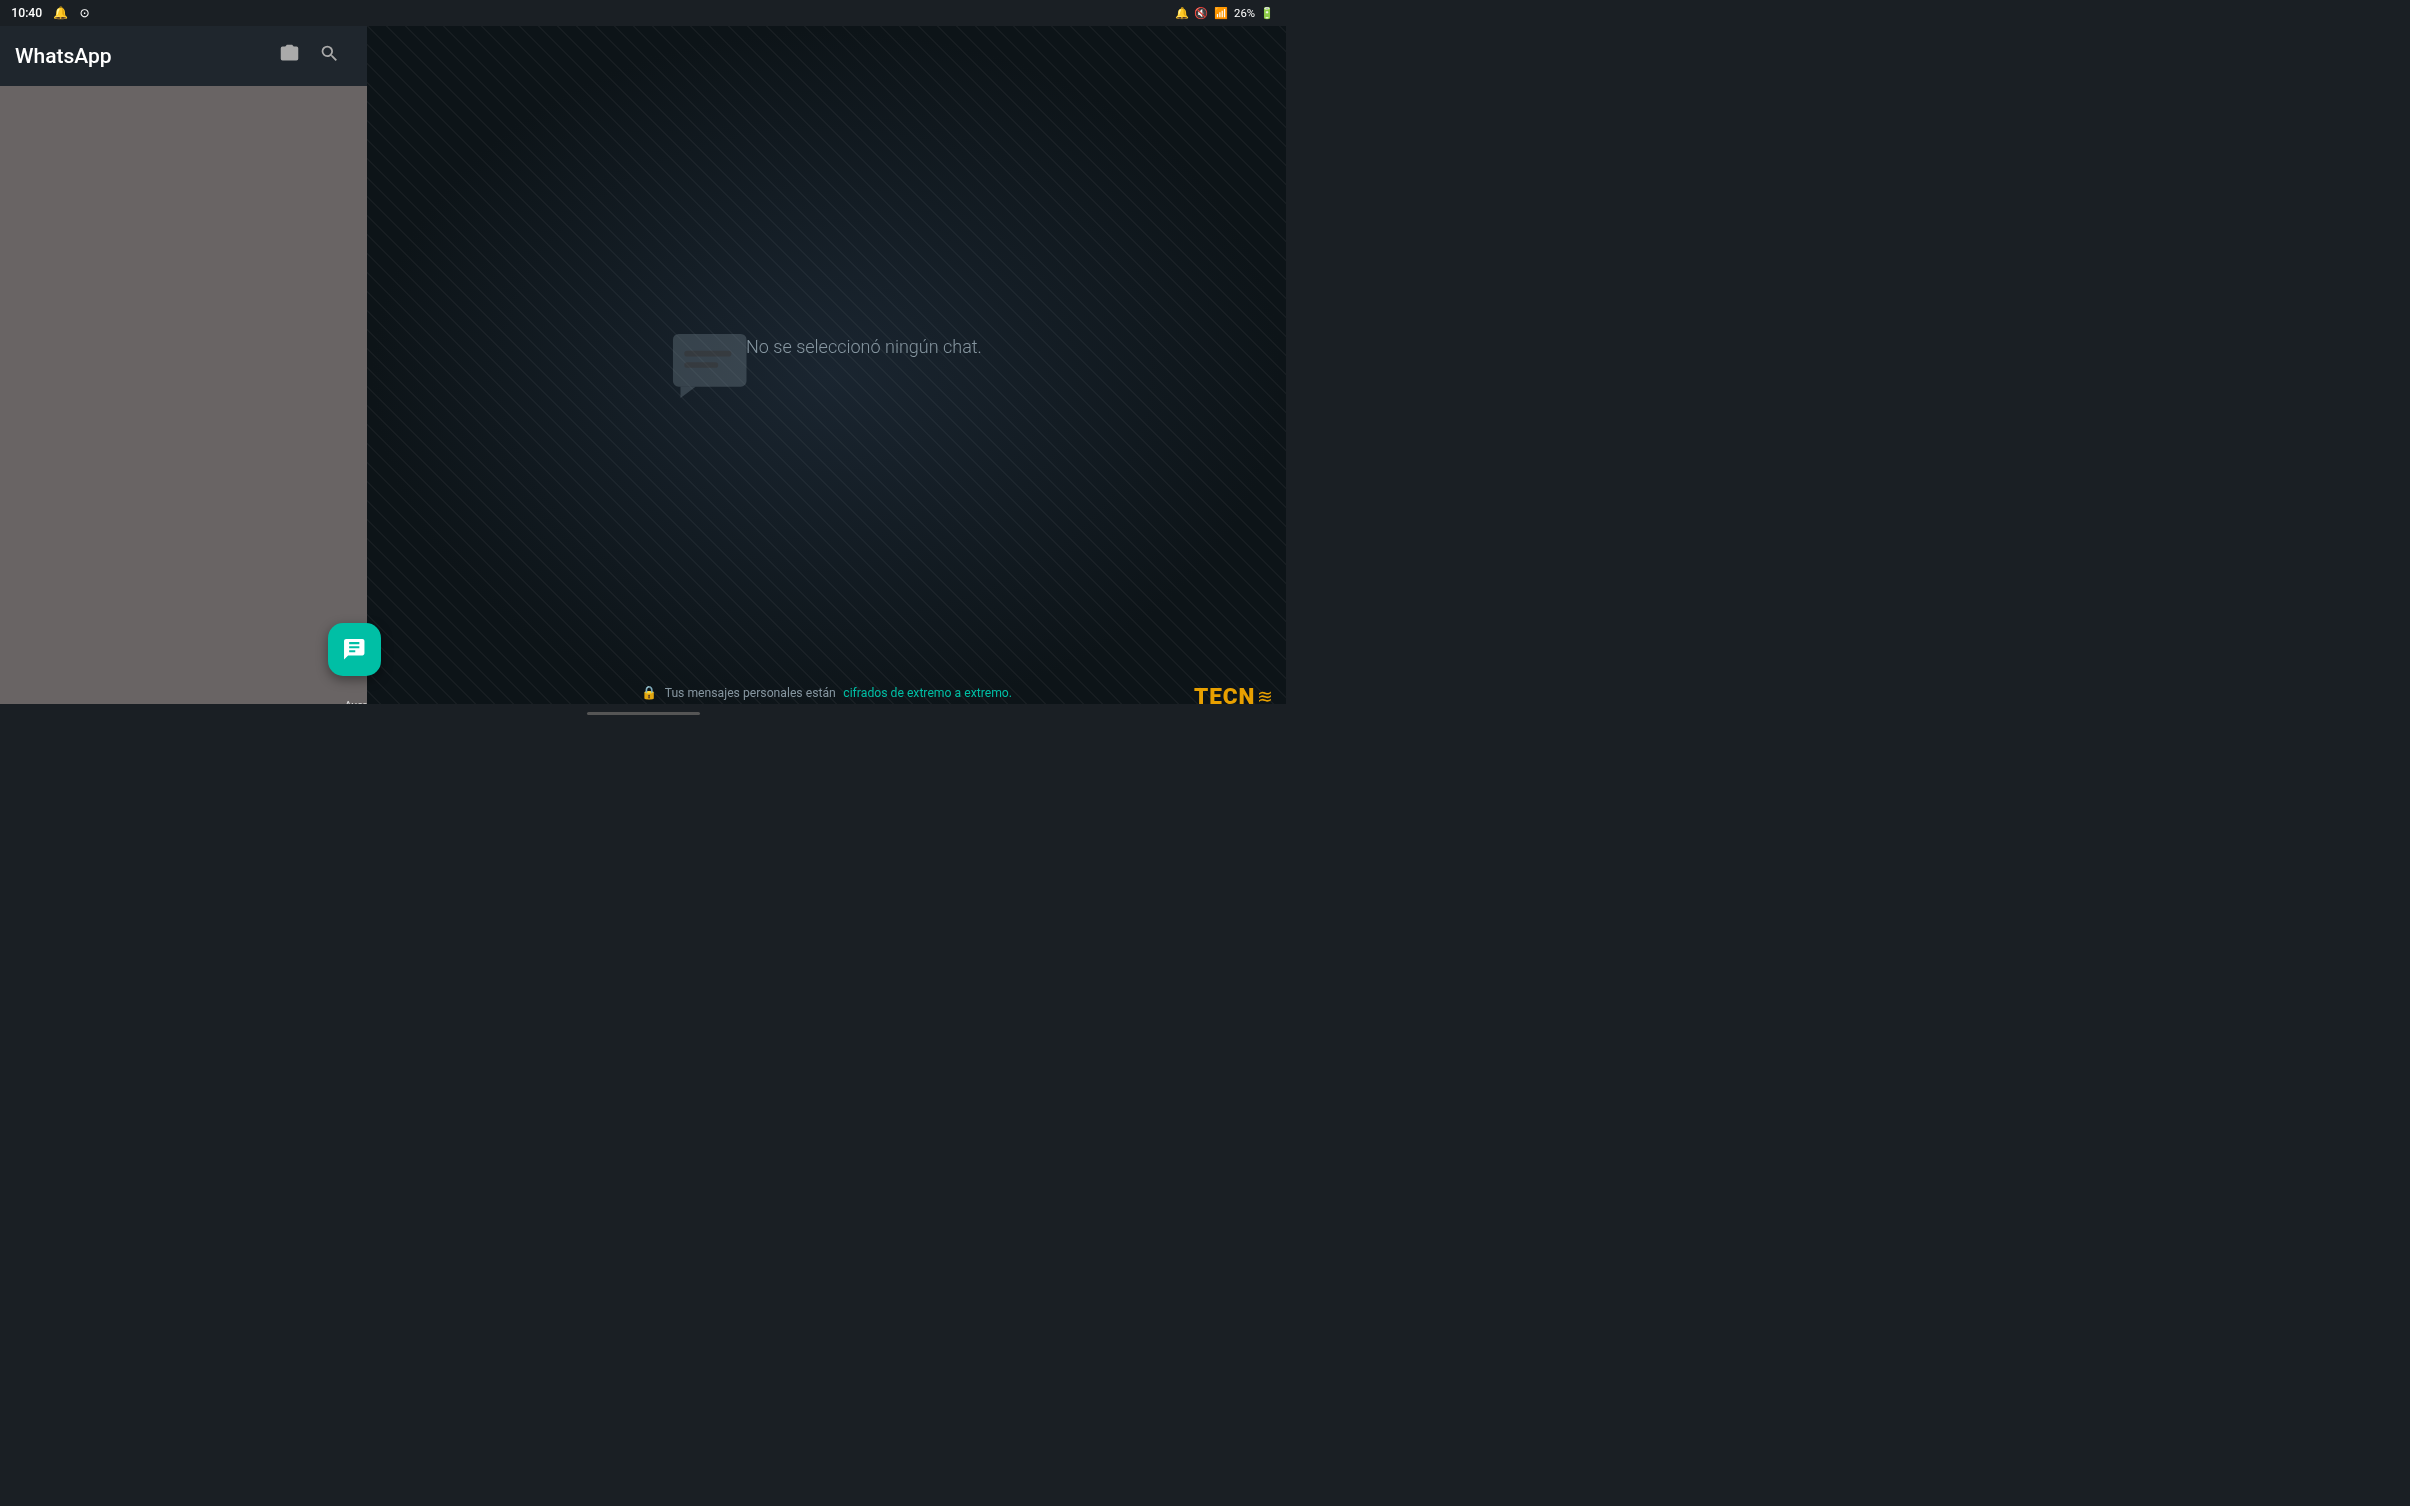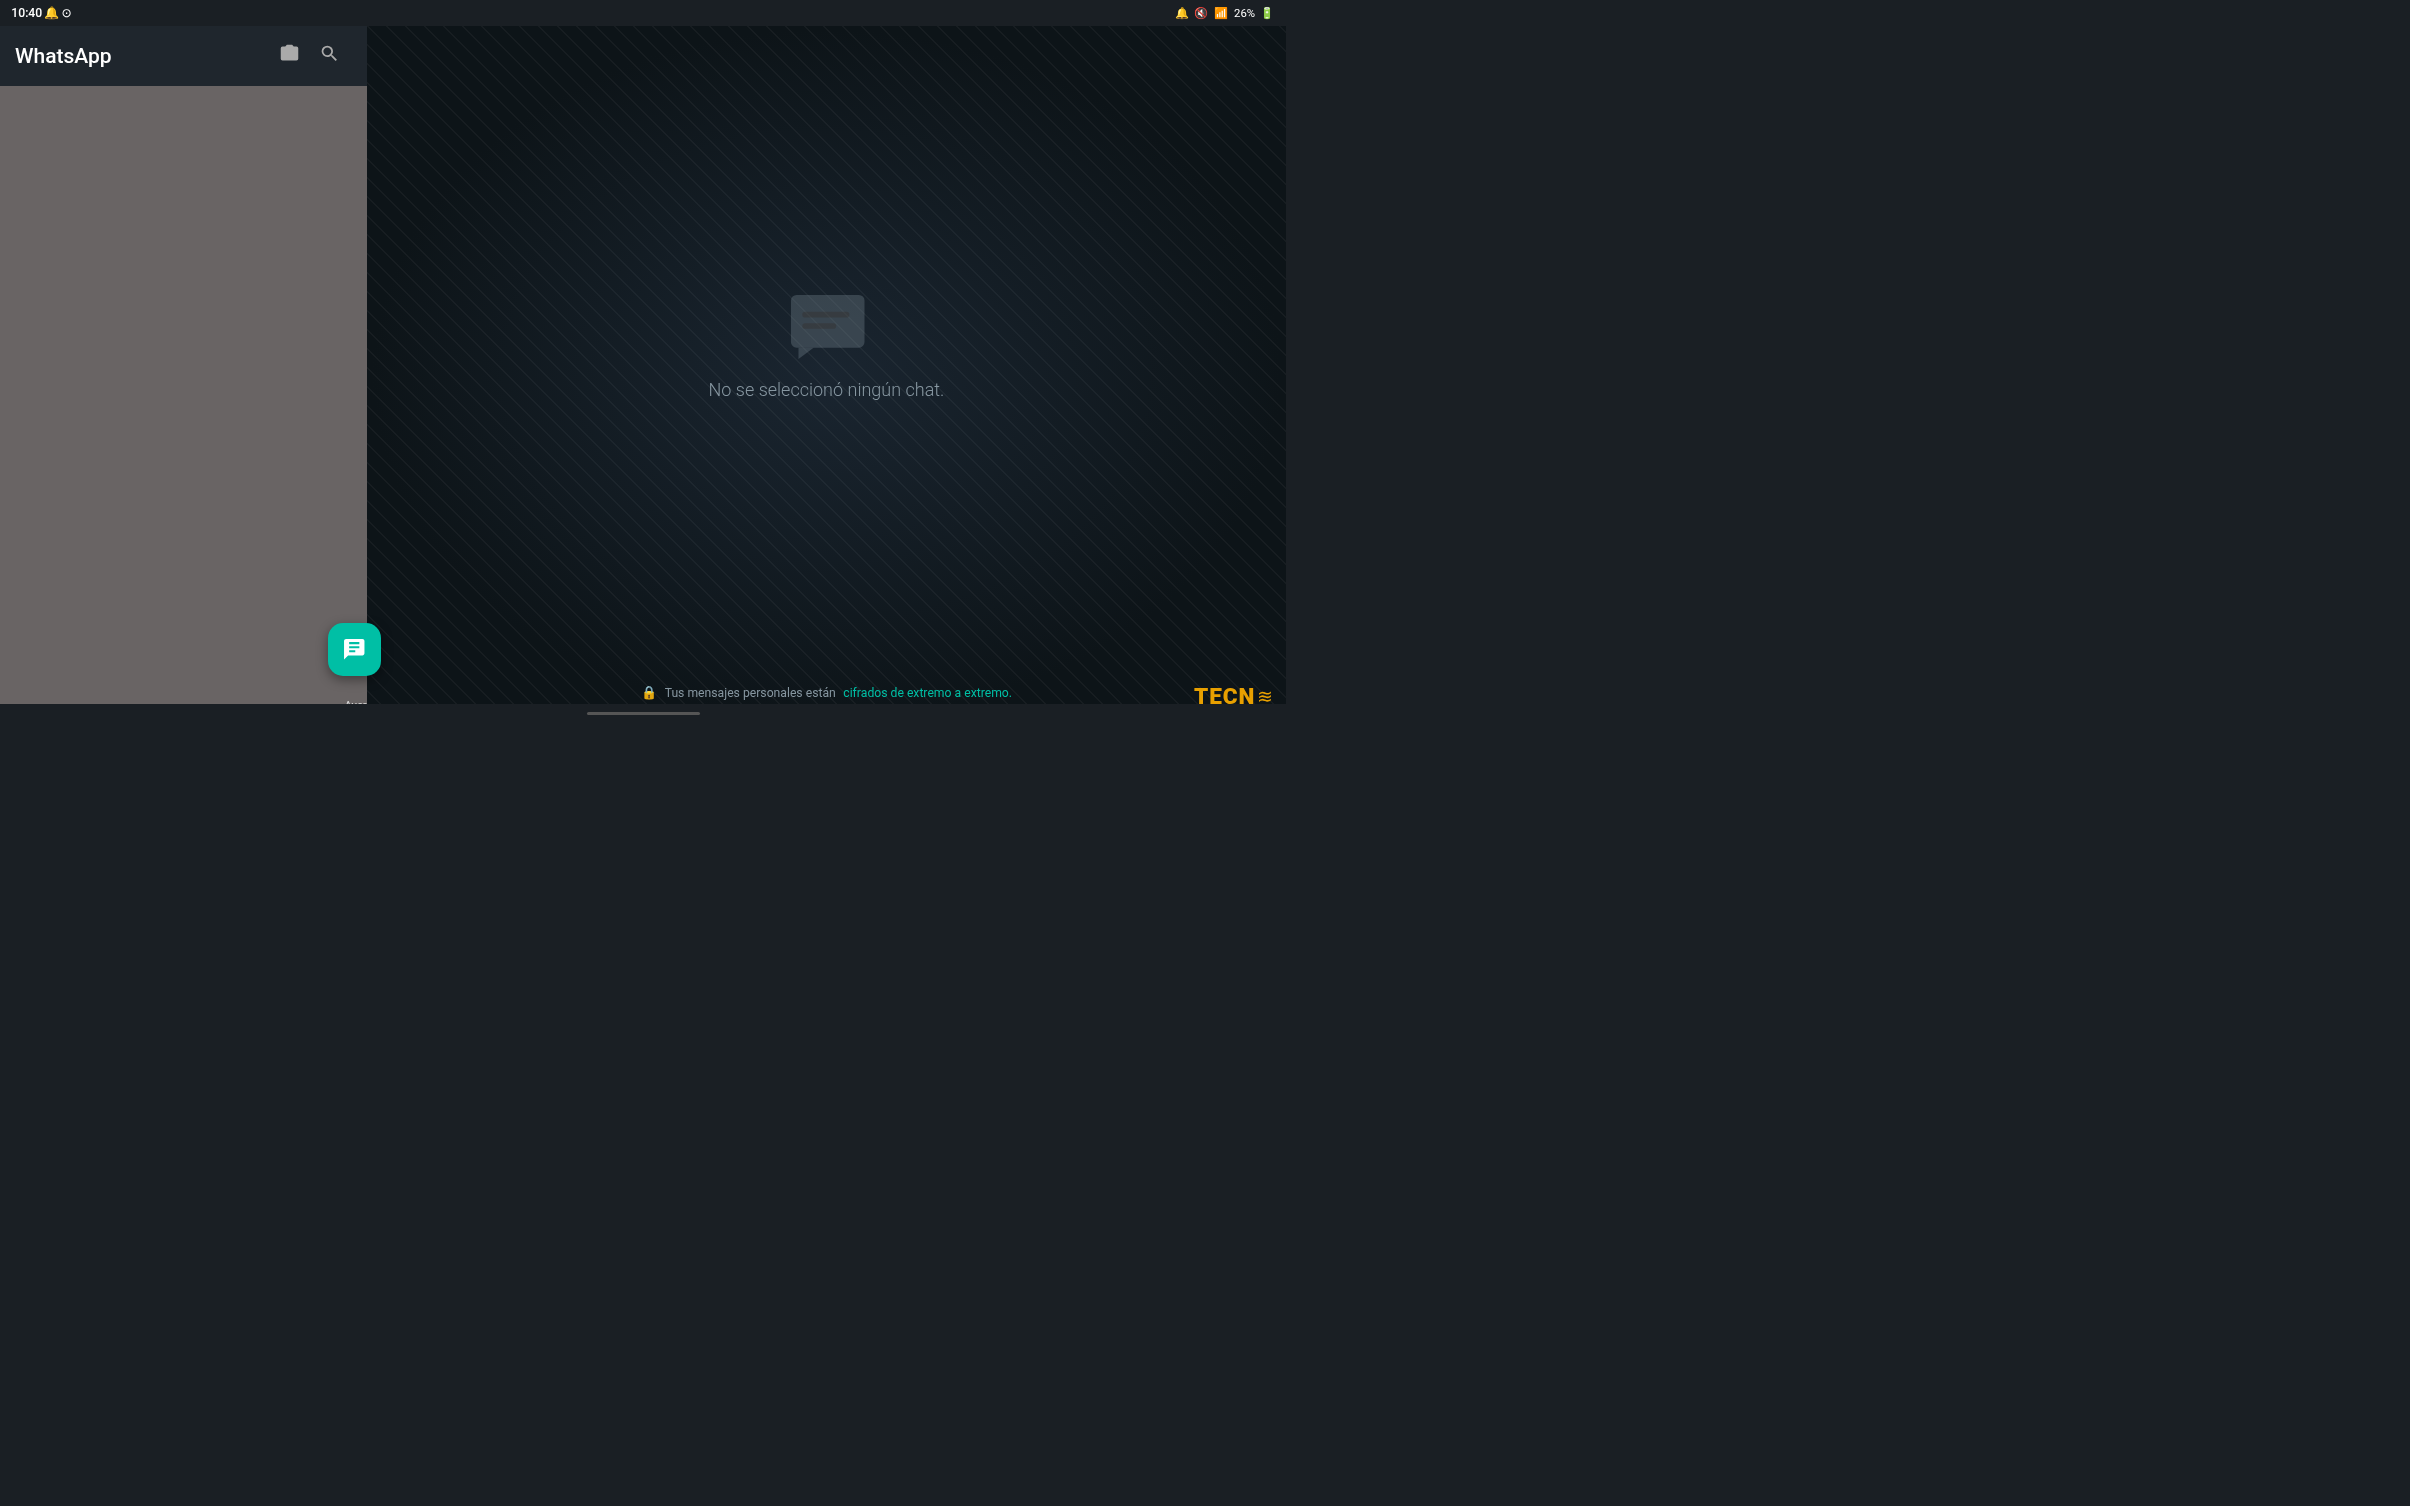--- a/index.html
+++ b/index.html
@@ -23,21 +23,21 @@
       background: #1a1f24;
       display: flex;
       align-items: center;
       justify-content: space-between;
       padding: 0 11.3px;
       z-index: 100;
     }
     .status-bar-left {
       display: flex;
       align-items: center;
-      gap: 2px;
+      gap: 11px;
       color: #fff;
       font-size: 12.2px;
       font-weight: 500;
     }
     .status-bar-right {
       display: flex;
       align-items: center;
       gap: 5.6px;
       color: #fff;
       font-size: 11.3px;
@@ -166,21 +166,21 @@
     
     .right-panel {
       position: absolute;
       top: 26px;
       left: 367px;
       right: 0;
       bottom: 0;
       background: #0d1418;
       background-image: radial-gradient(ellipse at center, #1a2530 0%, #0d1418 70%);
       display: flex;
-      flex-direction: column;
+      flex-direction: row;
       align-items: center;
       justify-content: center;
     }
 
     
     .right-panel::before {
       content: '';
       position: absolute;
       inset: 0;
       opacity: 0.04;

